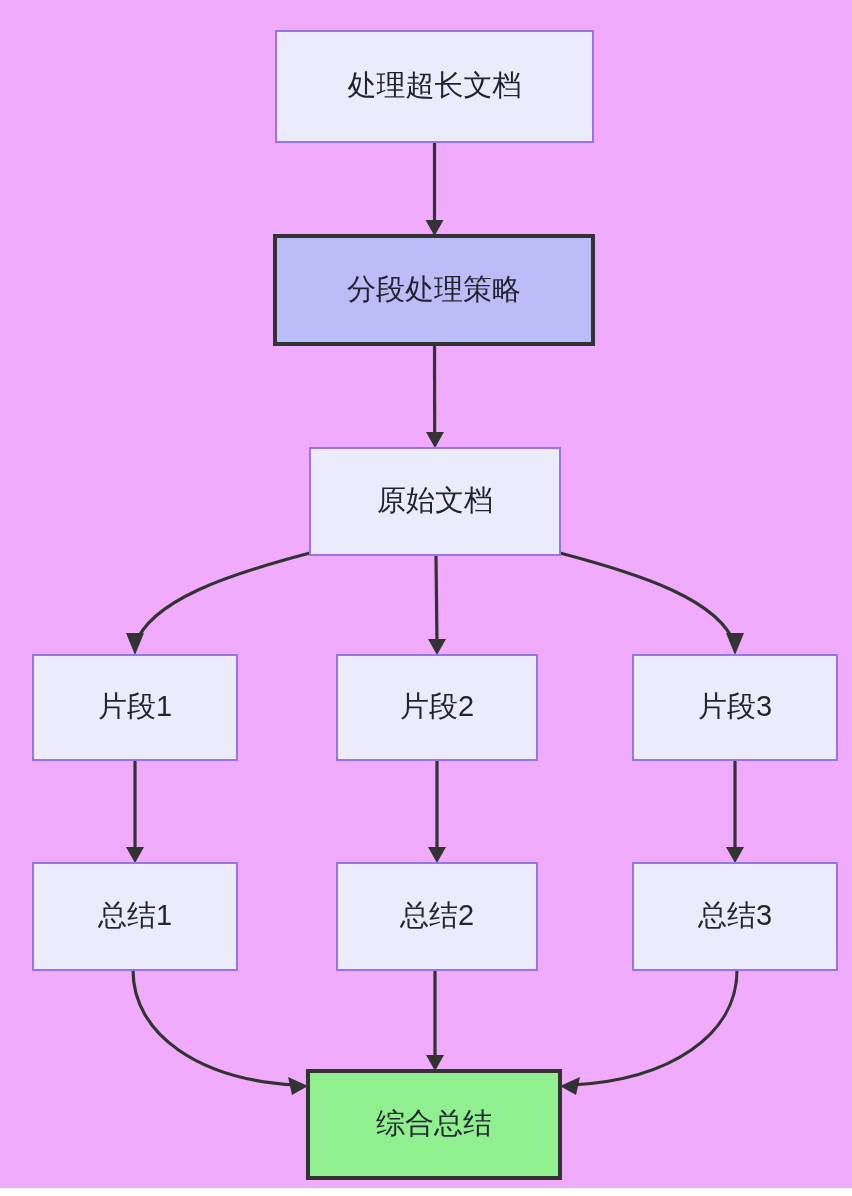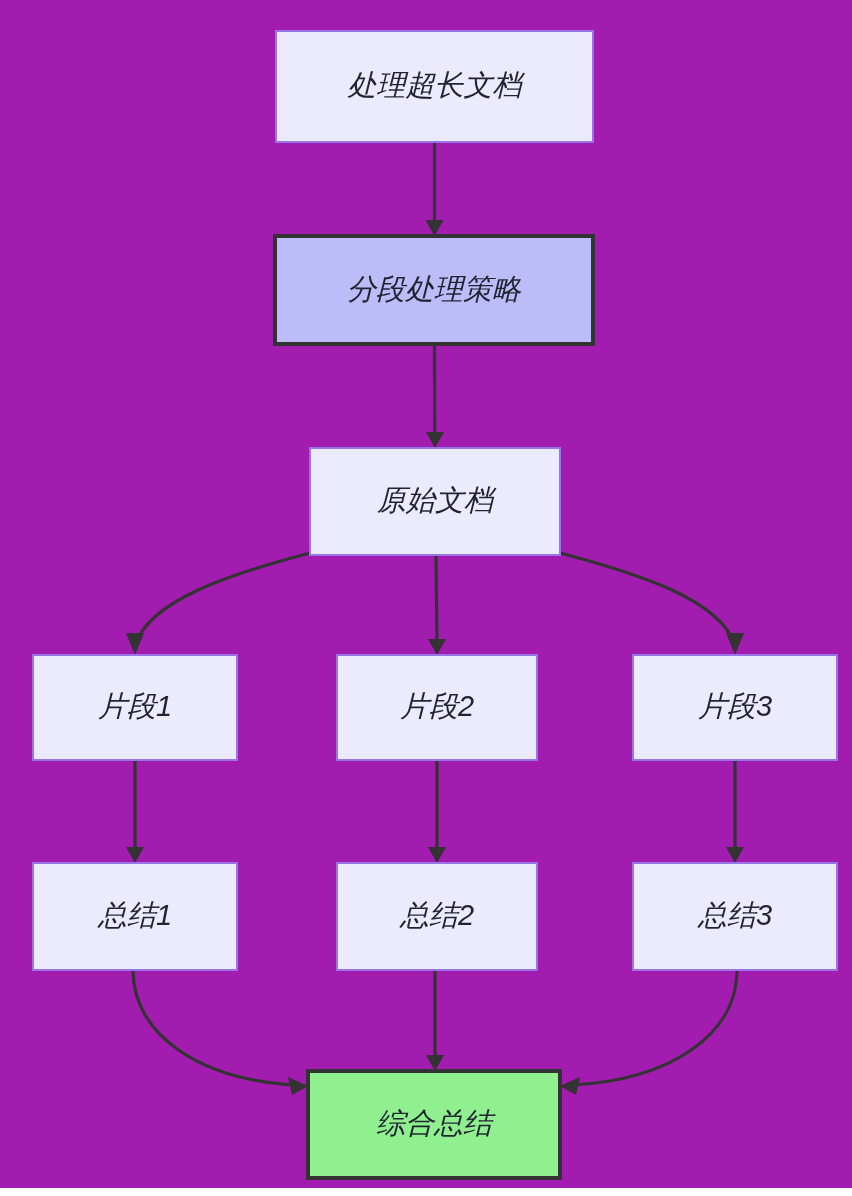--- a/index.html
+++ b/index.html
@@ -11,22 +11,21 @@
   body {
     width: 852px;
     height: 1196px;
     font-family: "Liberation Sans", "DejaVu Sans", sans-serif;
     overflow: hidden;
   }
   #flowchart-canvas {
     position: relative;
     width: 852px;
     height: 1188px;
-    background: #a21caf;
-    font-style: italic;
+    background: #f0abfc;
   }
   svg.diagram {
     position: absolute;
     top: 0;
     left: 0;
     width: 852px;
     height: 1196px;
   }
   .node-rect {
     stroke-width: 2;

